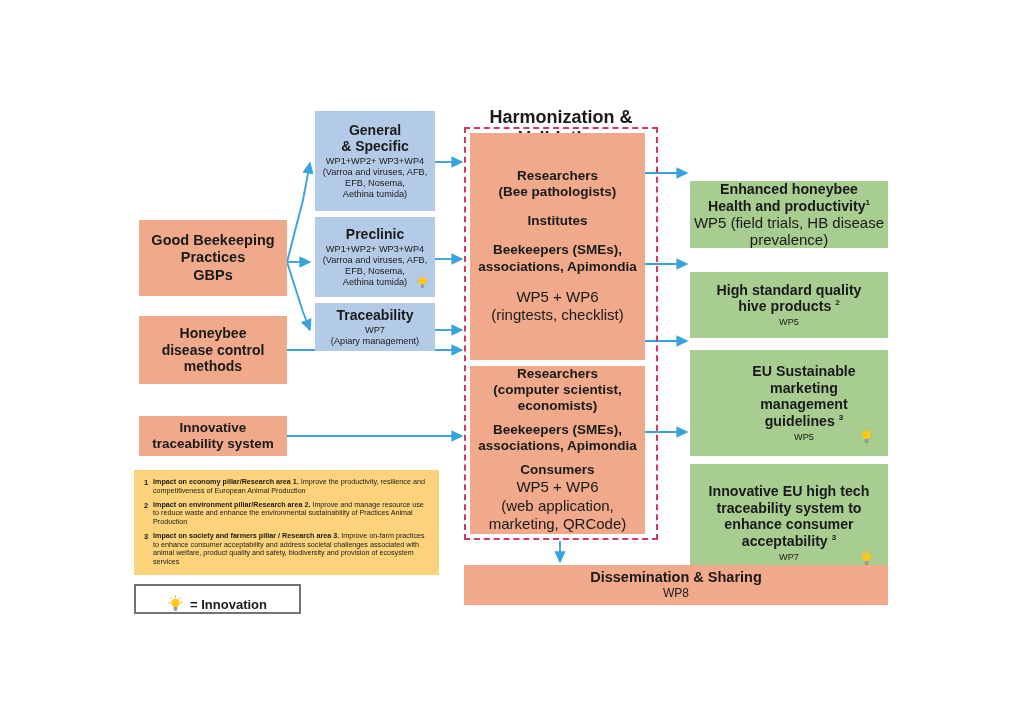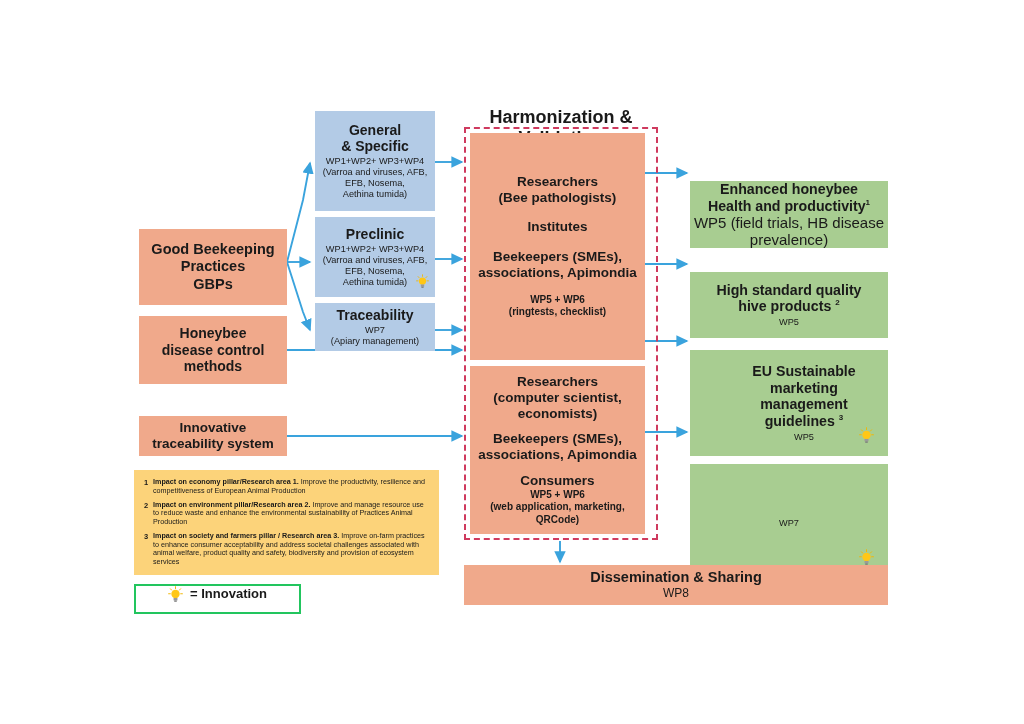--- a/index.html
+++ b/index.html
@@ -17,21 +17,21 @@
   .box{position:absolute;box-sizing:border-box;display:flex;flex-direction:column;
        align-items:center;justify-content:center;text-align:center;}
   .salmon{background:#f0a98b;}
   .blue{background:#b3cbe6;}
   .green{background:#a8cd91;margin-top:40px;}
 
   .t-main{font-weight:bold;line-height:1.18;}
   .t-sub{line-height:1.2;}
 
   
-  #gbp{left:139px;top:229px;width:148px;height:76px;}
+  #gbp{left:139px;top:220px;width:148px;height:76px;}
   #gbp .t-main{font-size:14.5px;}
   #hdc{left:139px;top:316px;width:148px;height:68px;}
   #hdc .t-main{font-size:14px;}
   #its{left:139px;top:416px;width:148px;height:40px;}
   #its .t-main{font-size:13.5px;}
 
   
   #bGeneral{left:315px;top:111px;width:120px;height:100px;padding-top:0;}
   #bPreclinic{left:315px;top:217px;width:120px;height:80px;}
   #bTrace{left:315px;top:303px;width:120px;height:48px;}
@@ -40,21 +40,21 @@
   .blue .t-sub .line{display:block;}
 
   
   #harmTitle{position:absolute;left:464px;top:107px;width:194px;text-align:center;
              font-size:18px;font-weight:bold;}
   #harmZone{position:absolute;left:464px;top:127px;width:194px;height:413px;
             border:2.2px dashed #cf3a5e;box-sizing:border-box;}
   #harmTop{left:470px;top:133px;width:175px;height:227px;}
   #harmBot{left:470px;top:366px;width:175px;height:168px;}
   .harm-b{font-weight:bold;font-size:13.5px;line-height:1.2;}
-  .harm-s{font-size:10px;line-height:1.25;font-weight:bold;}
+  .harm-s{font-size:15px;line-height:1.25;}
   .gap{height:13px;}
   .gap-s{height:9px;}
 
   
   #g1{left:690px;top:141px;width:198px;height:67px;}
   #g2{left:690px;top:232px;width:198px;height:66px;}
   #g3{left:690px;top:310px;width:198px;height:106px;}
   #g4{left:690px;top:424px;width:198px;height:118px;}
   .green .t-main{font-size:14.2px;}
   .green .t-sub{font-size:9.2px;margin-top:2px;}
@@ -67,22 +67,22 @@
 
   
   #notes{position:absolute;left:134px;top:470px;width:305px;height:105px;
          background:#fcd37a;box-sizing:border-box;padding:8px 12px 0 10px;}
   .note{display:flex;margin-bottom:5px;line-height:1.22;}
   .note .sup{font-size:7.5px;font-weight:bold;width:9px;flex:none;padding-top:0px;}
   .note .body{font-size:7.2px;}
   .note .body b{font-weight:bold;}
 
   #innovLegend{position:absolute;left:134px;top:584px;width:167px;height:30px;
-        background:#ffffff;border:2px solid #22c55e;box-sizing:border-box;
-        display:flex;align-items:flex-start;justify-content:center;gap:7px;}
+        background:#ffffff;border:2px solid #737373;box-sizing:border-box;
+        display:flex;align-items:flex-end;justify-content:center;gap:7px;}
   #innovLegend .lbl{font-size:13px;font-weight:bold;}
 
   .bulb{display:inline-block;position:relative;width:15px;height:17px;vertical-align:middle;}
   .bulb svg{position:absolute;left:0;top:0;}
   .bulb-sm{width:13px;height:15px;}
   .inline-bulb{position:absolute;}
 </style>
 </head>
 <body>
 
@@ -253,20 +253,26 @@
           <line x1="19.2" y1="10" x2="16.9" y2="10"></line>
         </g>
         <circle cx="10" cy="10.4" r="5.6" fill="#ffc716"></circle>
         <rect x="7.4" y="15.6" width="5.2" height="3.3" fill="#9a9a9a"></rect>
         <rect x="8.3" y="18.9" width="3.4" height="1.8" fill="#7a7a7a"></rect>
       </svg>
     </span>
   </div>
 
   <div class="box green" id="g4">
+    <div class="t-main">
+      <span>Innovative EU high tech</span><br>
+      <span>traceability system to</span><br>
+      <span>enhance consumer</span><br>
+      <span>acceptability</span> <sup style="font-size:8px">3</sup>
+    </div>
     <div class="t-sub">WP7</div>
     <span class="bulb inline-bulb" style="right:14px;bottom:16px;">
       <svg viewBox="0 0 20 22" width="15" height="17">
         <g stroke="#f2b705" stroke-width="1.3" stroke-linecap="round">
           <line x1="10" y1="0.6" x2="10" y2="3.1"></line>
           <line x1="3.2" y1="3.4" x2="4.8" y2="5.1"></line>
           <line x1="16.8" y1="3.4" x2="15.2" y2="5.1"></line>
           <line x1="0.8" y1="10" x2="3.1" y2="10"></line>
           <line x1="19.2" y1="10" x2="16.9" y2="10"></line>
         </g>

